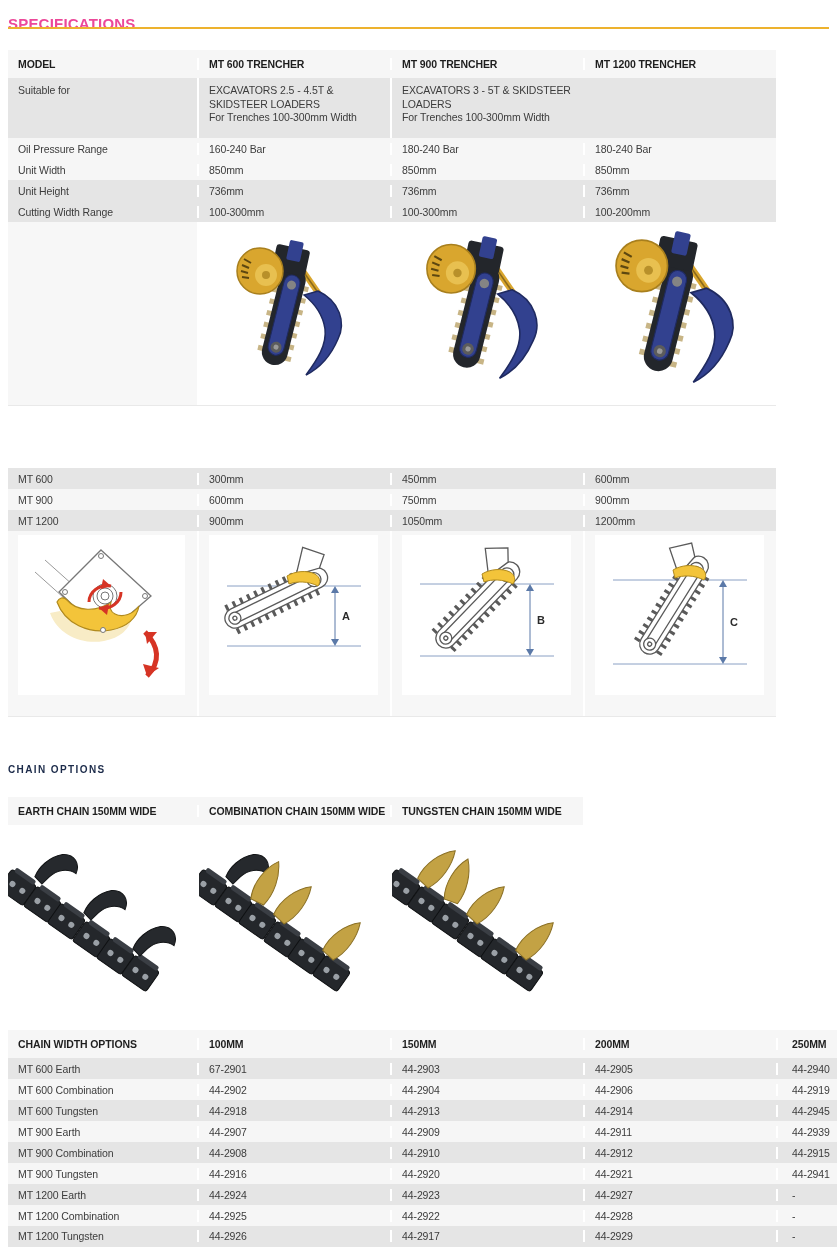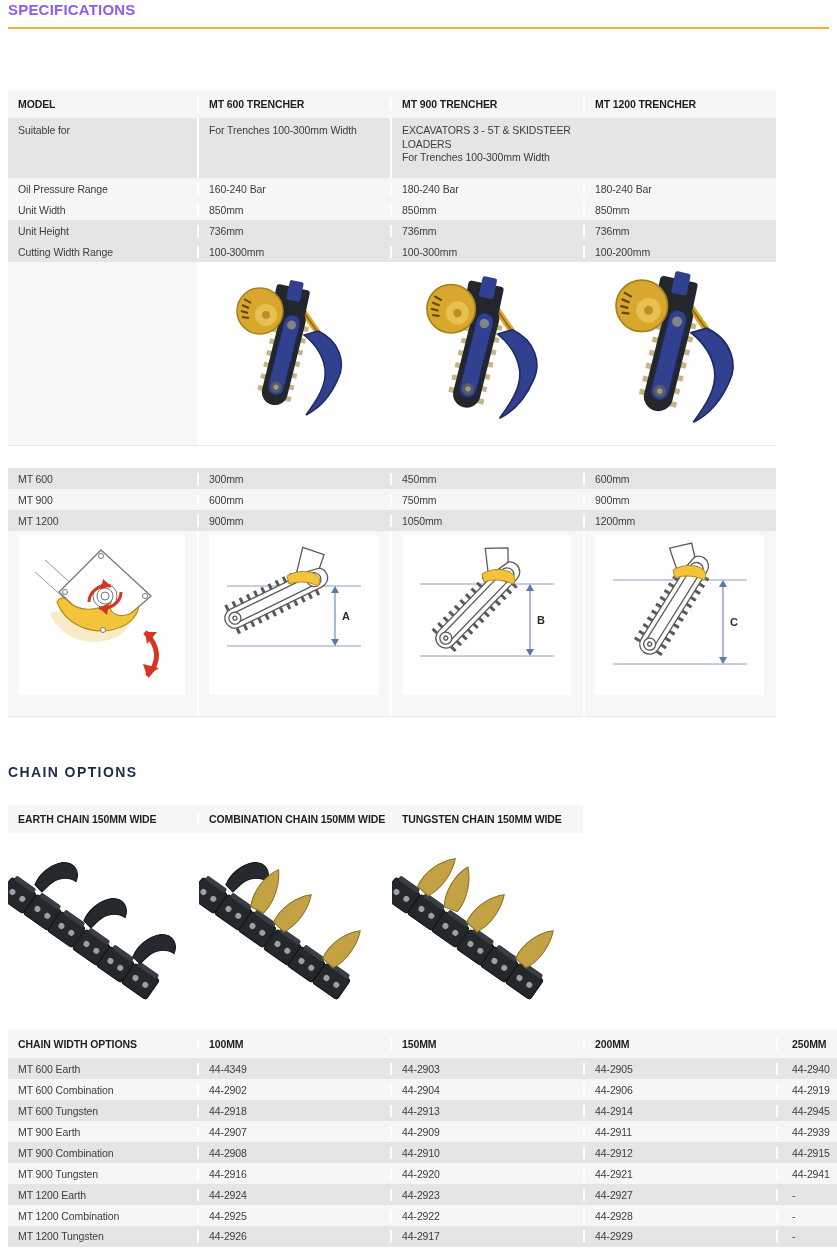--- a/index.html
+++ b/index.html
@@ -1,30 +1,30 @@
 <!DOCTYPE html>
 <html><head>
 <meta charset="utf-8">
 <style>
   html,body{margin:0;padding:0;background:#fff;}
   body{width:837px;height:1249px;overflow:hidden;position:relative;
        font-family:"Liberation Sans",sans-serif;color:#3c3c3c;}
   .page{position:relative;width:837px;height:1249px;}
 
-  .page-title{position:absolute;left:8px;top:1px;margin:0;font-size:15px;font-weight:bold;
-              color:#8b5cf6;letter-spacing:.2px;}
+  .page-title{position:absolute;left:8px;top:15px;margin:0;font-size:15px;font-weight:bold;
+              color:#ec4899;letter-spacing:.2px;}
   .accent-rule{position:absolute;left:8px;right:8px;top:27px;height:2px;background:#edb22e;}
 
-  .section-title{position:absolute;left:8px;top:764px;margin:0;font-size:14px;font-weight:bold;
+  .section-title{position:absolute;left:8px;top:764px;margin:0;font-size:10px;font-weight:bold;
                  color:#1c2b4a;letter-spacing:1.4px;}
 
   .tbl{position:absolute;left:8px;font-size:10.5px;letter-spacing:-.1px;}
-  #spec-table{top:50px;width:768px;margin-top:40px;}
+  #spec-table{top:50px;width:768px;}
   #depth-table{top:468px;width:768px;}
-  #chain-table{top:797px;width:575px;margin-top:8px;}
+  #chain-table{top:797px;width:575px;}
   #width-table{top:1030px;width:1028px;}
 
   .trow{display:flex;background:#e5e5e5;box-sizing:border-box;}
   .trow.alt{background:#f6f6f6;}
   .trow.head{background:#f6f6f6;height:28px;align-items:center;font-weight:bold;
              color:#1e1e1e;text-transform:uppercase;}
   .trow.body{height:21px;align-items:center;justify-content:space-between;}
   .cell{box-sizing:border-box;padding-left:10px;overflow:hidden;white-space:nowrap;}
   .cell + .cell{border-left:2px solid #fff;}
   .c0{width:189px;}
@@ -155,20 +155,21 @@
   <section class="tbl" id="spec-table">
     <div class="trow head">
       <div class="cell c0">MODEL</div>
       <div class="cell c1">MT 600 TRENCHER</div>
       <div class="cell c2">MT 900 TRENCHER</div>
       <div class="cell c3">MT 1200 TRENCHER</div>
     </div>
     <div class="trow suitable">
       <div class="cell c0">Suitable for</div>
       <div class="cell c1">
+        <span class="main">EXCAVATORS 2.5 - 4.5T &amp; SKIDSTEER LOADERS</span>
         <span class="sub">For Trenches 100-300mm Width</span>
       </div>
       <div class="cell c2">
         <span class="main">EXCAVATORS 3 - 5T &amp; SKIDSTEER LOADERS</span>
         <span class="sub">For Trenches 100-300mm Width</span>
       </div>
     </div>
     <div>
         <div class="trow body alt">
           <div class="cell c0">Oil Pressure Range</div>
@@ -349,21 +350,21 @@
     <div class="trow head">
       <div class="cell c0">CHAIN WIDTH OPTIONS</div>
       <div class="cell c1">100MM</div>
       <div class="cell c2">150MM</div>
       <div class="cell c3">200MM</div>
       <div class="cell c4">250MM</div>
     </div>
     <div>
         <div class="trow body">
           <div class="cell c0">MT 600 Earth</div>
-          <div class="cell c1">44-4349</div>
+          <div class="cell c1">67-2901</div>
           <div class="cell c2">44-2903</div>
           <div class="cell c3">44-2905</div>
           <div class="cell c4">44-2940</div>
         </div>
         <div class="trow body alt">
           <div class="cell c0">MT 600 Combination</div>
           <div class="cell c1">44-2902</div>
           <div class="cell c2">44-2904</div>
           <div class="cell c3">44-2906</div>
           <div class="cell c4">44-2919</div>

